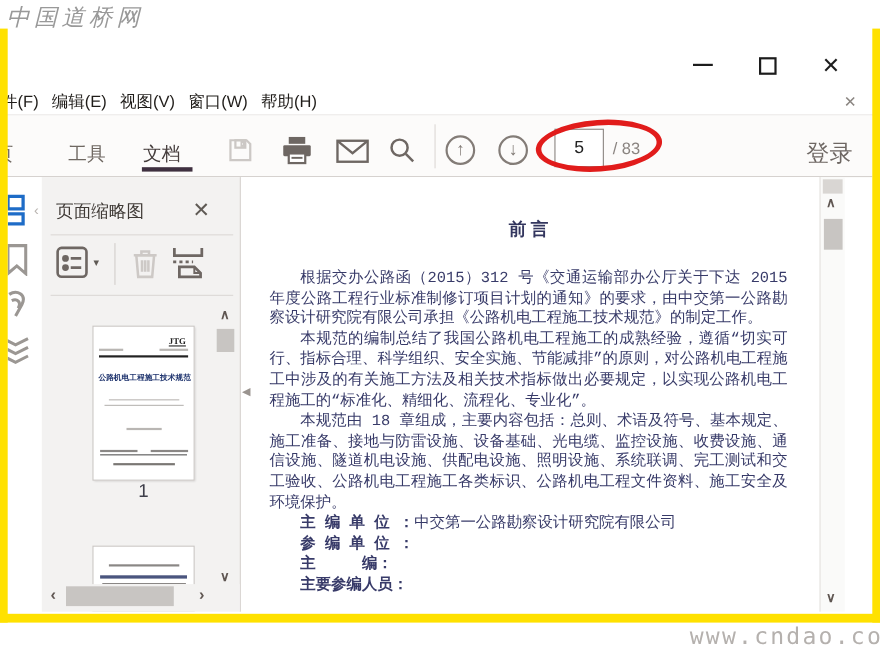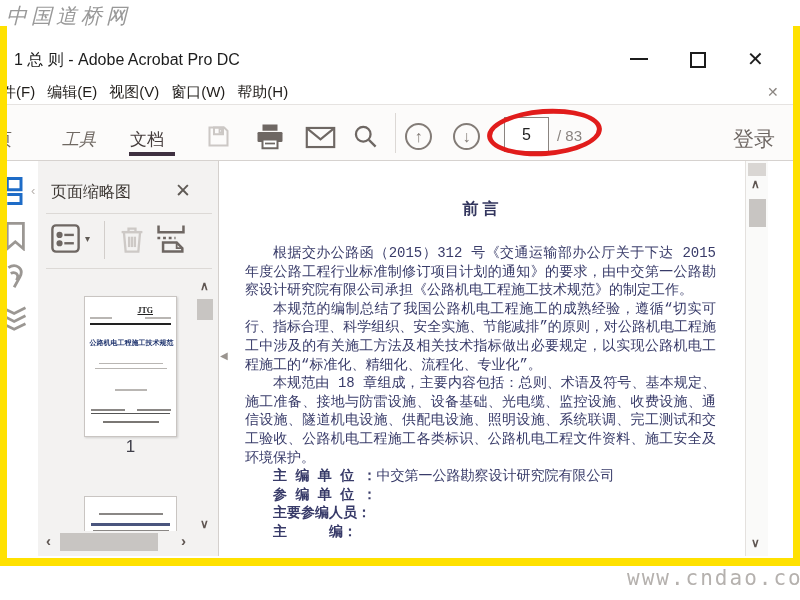--- a/index.html
+++ b/index.html
@@ -30,21 +30,21 @@
   .menubar { position:absolute; left:1px; top:83px; display:flex; gap:12px; font-size:15px; color:#201d1a; }
   .menubar span { cursor:default; }
   .menu-close { position:absolute; left:767px; top:84px; font-size:14px; color:#8b8682; }
   .menu-sep { position:absolute; left:0; top:104px; width:800px; height:1px; background:#e6e3e1; }
 
   
   .toolbar { position:absolute; left:0; top:105px; width:793px; height:56px; background:#fcfbfa;
              border-bottom:1px solid #d6d2cf; overflow:hidden; }
   .tab { position:absolute; top:23px; font-size:17px; color:#6f6862; }
   .tab-home { left:-22px; }
-  .tab-tools { left:62px;font-style:italic; }
+  .tab-tools { left:62px; }
   .tab-doc { left:130px; color:#453d3c; }
   .tab-underline { position:absolute; left:129px; top:47px; width:46px; height:4px; background:#3f3040; }
   .tb-icon { position:absolute; top:18px; }
   .tb-sep { position:absolute; left:395px; top:8px; width:1px; height:40px; background:#dcd8d5; }
   .circle-btn { position:absolute; top:18px; width:27px; height:27px; border:2px solid #837c77; border-radius:50%;
                 color:#837c77; font-size:16px; font-weight:bold; text-align:center; line-height:23px; }
   .page-box { position:absolute; left:504px; top:12px; width:45px; height:35px; border:1px solid #8a8480;
               background:#fff; font-size:16px; color:#222; text-align:center; font-family:"Liberation Sans",sans-serif; }
   .page-total { position:absolute; left:557px; top:22px; font-size:15px; color:#8a8480; }
   .red-oval { position:absolute; left:487px; top:4px; width:115px; height:47px; border:5px solid #e11c1b;
@@ -68,21 +68,21 @@
   .sb-caret { position:absolute; left:47px; top:72px; font-size:10px; color:#5f5a55; }
 
   .thumb1 { position:absolute; left:46px; top:135px; width:93px; height:141px; background:#fff;
             border:1px solid #c9c5c2; box-shadow:1px 1px 2px rgba(0,0,0,.15); overflow:hidden; }
   .thumb2 { position:absolute; left:46px; top:335px; width:93px; height:60px; background:#fff;
             border:1px solid #c9c5c2; overflow:hidden; }
   .page-label { position:absolute; left:46px; top:276px; width:93px; text-align:center;
                 font-size:17px; color:#3f3f4a; }
 
   
-  .cov-jtg { position:absolute; right:23px; top:9px; font-family:"Liberation Serif",serif; font-weight:bold; font-size:8px; color:#222;text-decoration:underline; }
+  .cov-jtg { position:absolute; right:7px; top:9px; font-family:"Liberation Serif",serif; font-weight:bold; font-size:8px; color:#222;text-decoration:underline; }
   .cov-bar { position:absolute; background:#b9b6b3; height:2px; }
   .cov-rule { position:absolute; left:5px; top:26px; width:81px; height:2px; background:#222; }
   .cov-title { position:absolute; left:4px; top:42px; width:85px; text-align:center; font-weight:bold;
                font-size:7px; color:#20356f; font-family:"Liberation Serif",serif; line-height:9px; }
   .cov-rule2 { position:absolute; left:6px; top:116px; width:79px; height:1px; background:#555; }
   .t2-line { position:absolute; background:#8a8785; height:2px; }
   .t2-title { position:absolute; left:6px; top:26px; width:79px; height:3px; background:#4a557e; }
   .sb-chev { position:absolute; font-size:12px; font-weight:bold; color:#5f5652; }
   .sb-vthumb { position:absolute; left:159px; top:138px; width:16px; height:21px; background:#c8c5c2; }
   .sb-htrack { position:absolute; left:0px; top:370px; width:181px; height:25px; background:#f3f2f1; }
@@ -113,21 +113,20 @@
 
 <div id="stage">
 
   <div class="wm-top">中国道桥网</div>
   <div class="wm-bottom">www.cndao.com</div>
 
   <div class="yl yl-left"></div>
   <div class="yl yl-right"></div>
   <div class="yl yl-bottom"></div>
 
-  <div class="titlebar-text">1 总  则 - Adobe Acrobat Pro DC</div>
   <div class="win-btn btn-min"></div>
   <div class="win-btn btn-max"></div>
   <div class="win-btn btn-close">✕</div>
 
   <div class="menubar">
     <span>件(F)</span>
     <span>编辑(E)</span>
     <span>视图(V)</span>
     <span>窗口(W)</span>
     <span>帮助(H)</span>
@@ -282,22 +281,22 @@
 
   <div class="docpane">
     <span class="collapse-handle">◀</span>
     <div class="doc-title">前  言</div>
     <div class="doc-body">
       <p>根据交办公路函（2015）312 号《交通运输部办公厅关于下达 2015 年度公路工程行业标准制修订项目计划的通知》的要求，由中交第一公路勘察设计研究院有限公司承担《公路机电工程施工技术规范》的制定工作。</p>
       <p>本规范的编制总结了我国公路机电工程施工的成熟经验，遵循“切实可行、指标合理、科学组织、安全实施、节能减排”的原则，对公路机电工程施工中涉及的有关施工方法及相关技术指标做出必要规定，以实现公路机电工程施工的“标准化、精细化、流程化、专业化”。</p>
       <p>本规范由 18 章组成，主要内容包括：总则、术语及符号、基本规定、施工准备、接地与防雷设施、设备基础、光电缆、监控设施、收费设施、通信设施、隧道机电设施、供配电设施、照明设施、系统联调、完工测试和交工验收、公路机电工程施工各类标识、公路机电工程文件资料、施工安全及环境保护。</p>
       <div class="credit"><b>主 编 单 位 ：</b><span>中交第一公路勘察设计研究院有限公司</span></div>
       <div class="credit"><b>参 编 单 位 ：</b><span></span></div>
+      <div class="credit"><b>主　　　编：</b><span></span></div>
       <div class="credit"><b>主要参编人员：</b><span></span></div>
-      <div class="credit"><b>主　　　编：</b><span></span></div>
     </div>
   </div>
 
   <div class="doc-vscroll">
     <div class="doc-vtop"></div>
     <span class="doc-chev" style="top:16px;">∧</span>
     <div class="doc-vthumb"></div>
     <span class="doc-chev" style="top:375px;">∨</span>
   </div>
 

